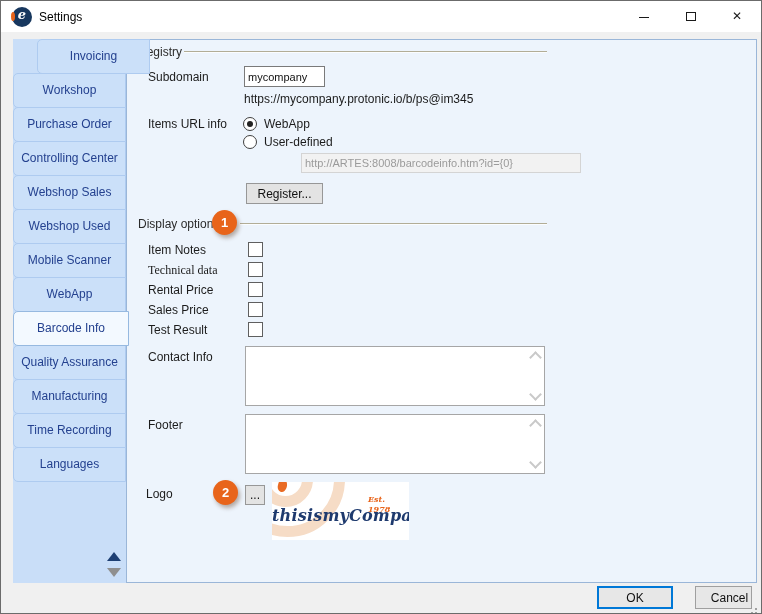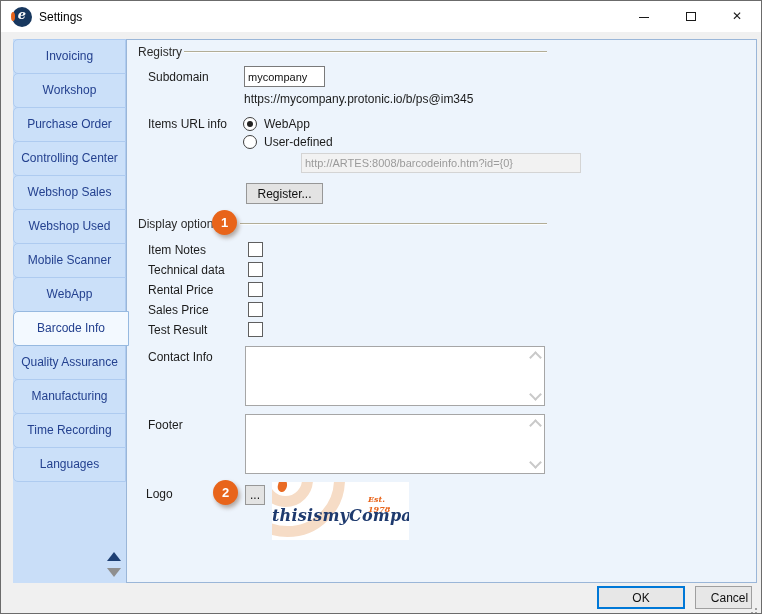--- a/index.html
+++ b/index.html
@@ -22,21 +22,21 @@
   .winbtn .bar { position:absolute; left:18px; top:16px; width:10px; height:1px; background:#1a1a1a; }
   .winbtn .box { position:absolute; left:18px; top:11px; width:10px; height:9px; border:1px solid #1a1a1a; }
   .winbtn .x   { position:absolute; left:0; top:0; width:100%; height:100%; text-align:center;
                  line-height:31px; font-size:12px; color:#1a1a1a; }
 
   
   .tab-strip { position:absolute; left:12px; top:38px; width:113px; height:544px; background:#c9def8; }
   .tab { position:relative; width:113px; height:35px; margin-top:-1px; background:#cbe0f9;
          border:1px solid #aecbf0; border-radius:5px 0 0 5px; color:#24418f;
          text-align:center; line-height:33px; z-index:2; cursor:default; }
-  .tab:first-child { margin-top:0; }
+  .tab:first-child { margin-top:0;margin-left:24px; }
   .tab.sel { width:116px; background:#f3f9ff; border-color:#96b9e0; z-index:4; }
   .tri-up { position:absolute; right:5px; top:513px; width:0; height:0;
             border-left:7px solid transparent; border-right:7px solid transparent;
             border-bottom:9px solid #1d3f73; }
   .tri-down { position:absolute; right:5px; top:529px; width:0; height:0;
             border-left:7px solid transparent; border-right:7px solid transparent;
             border-top:9px solid #8f8f8f; }
 
   .page { position:absolute; left:125px; top:38px; width:631px; height:544px;
           background:#edf4fc; border:1px solid #9ab6d8; z-index:1; }
@@ -79,21 +79,21 @@
   .ring.r1 { left:-14px; top:-30px; width:55px; height:55px; }
   .ring.r2 { left:-42px; top:-60px; width:115px; height:115px; }
   .comma { position:absolute; left:6px; top:-3px; width:9px; height:13px; background:#e96b24;
            border-radius:50% 60% 50% 50%; transform:rotate(15deg); }
   .brand { position:absolute; left:0; right:0; top:24px; text-align:center;
            font:italic bold 16px "DejaVu Serif",serif; color:#1e3a6e; letter-spacing:0.2px; }
   .est   { position:absolute; left:96px; top:12px; font:italic bold 8px "DejaVu Serif",serif;
            color:#e8641a; }
 
   
-  .btn-ok { left:596px; top:585px; width:88px; height:23px; background:#e7e7e7;
+  .btn-ok { left:596px; top:585px; width:76px; height:23px; background:#e7e7e7;
             border:2px solid #0078d7; }
   .btn-cancel { left:694px; top:585px; width:57px; height:23px; background:#e7e7e7;
             border:1px solid #9f9f9f;padding-left:12px; }
   .grip { position:absolute; right:12px; bottom:3px; width:2px; height:2px; background:transparent;
           box-shadow: 8px 0 #a0a0a0, 4px 4px #a0a0a0, 8px 4px #a0a0a0,
                       0 8px #a0a0a0, 4px 8px #a0a0a0, 8px 8px #a0a0a0; }
 </style>
 </head>
 <body>
 
@@ -152,21 +152,21 @@
     <input class="txt dis" disabled="" style="left: 138px; top: 113px; width: 280px; height: 20px;" value="http://ARTES:8008/barcodeinfo.htm?id={0}">
 
     <button class="btn" style="left:119px;top:143px;width:77px;height:21px;">Register...</button>
 
     <div class="ghead" style="left:11px;top:177px;">Display options</div>
     <div class="badge" style="left:85px;top:170px;">1</div>
     <div class="gline" style="left:113px;top:183px;width:307px;"></div>
 
     <div class="lbl" style="left:21px;top:203px;">Item Notes</div>
     <span class="cb" style="left:121px;top:202px;"></span>
-    <div class="lbl" style="left:21px;top:223px;">Technical data</div>
+    <div class="lbl" style="left:21px;top:223px;font-family:Liberation Serif, serif;">Technical data</div>
     <span class="cb" style="left:121px;top:222px;"></span>
     <div class="lbl" style="left:21px;top:243px;">Rental Price</div>
     <span class="cb" style="left:121px;top:242px;"></span>
     <div class="lbl" style="left:21px;top:263px;">Sales Price</div>
     <span class="cb" style="left:121px;top:262px;"></span>
     <div class="lbl" style="left:21px;top:283px;">Test Result</div>
     <span class="cb" style="left:121px;top:282px;"></span>
 
     <div class="lbl" style="left:21px;top:310px;">Contact Info</div>
     <textarea class="tarea" style="left: 118px; top: 306px; width: 300px; height: 60px;"></textarea>

